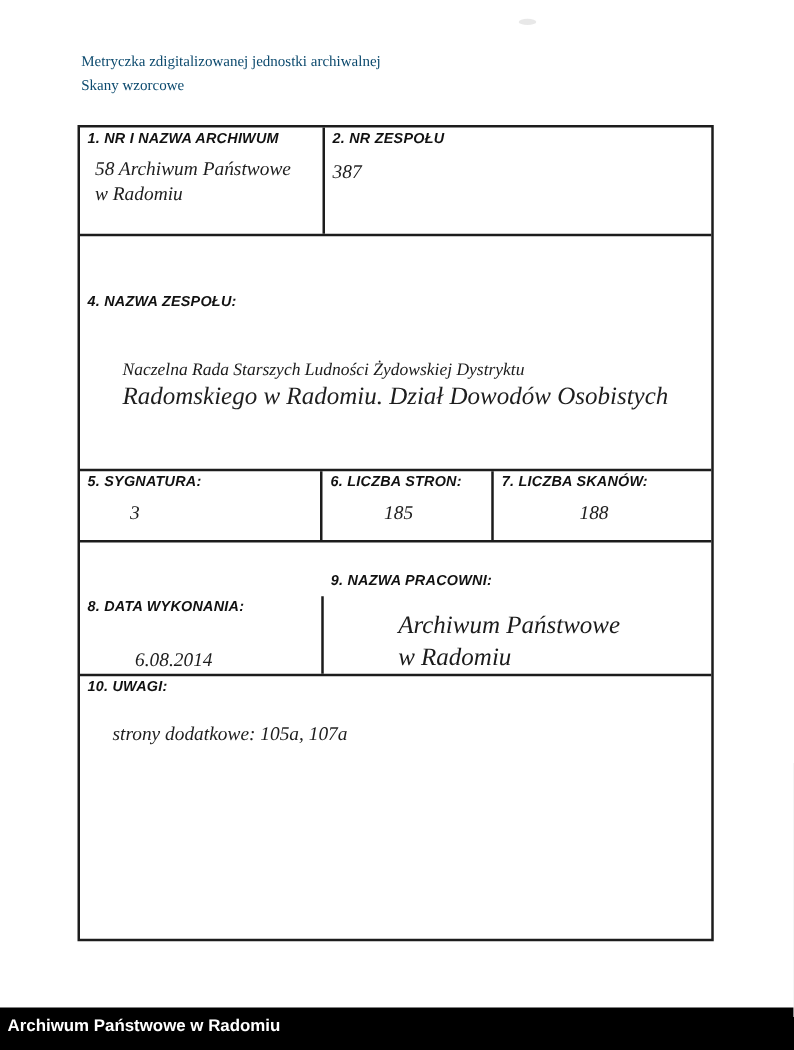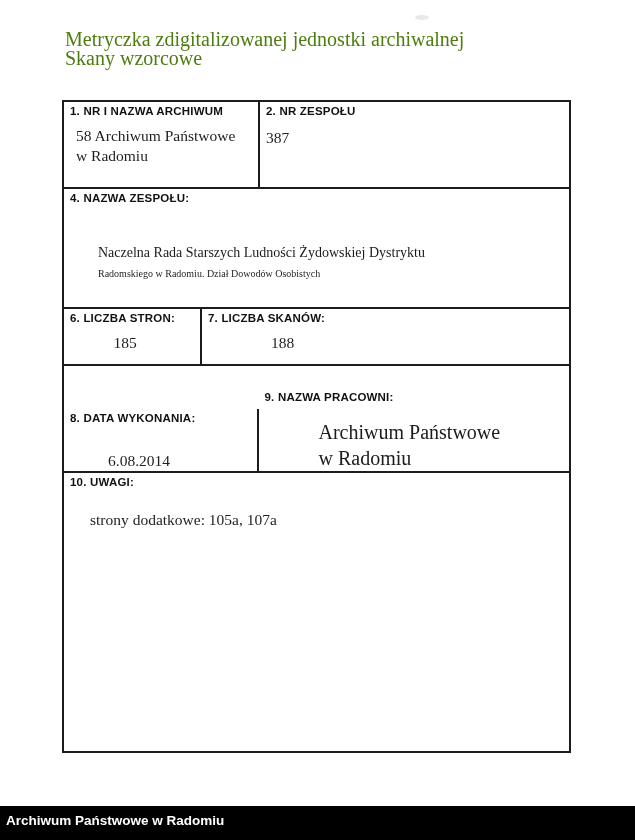--- a/index.html
+++ b/index.html
@@ -12,25 +12,25 @@
     width: 635px;
     height: 840px;
     background: #ffffff;
     overflow: hidden;
     font-family: "Liberation Serif", serif;
     color: #1a1a1a;
   }
   .doc-title {
     position: absolute;
     left: 65px;
-    top: 30px;
-    font-family: "Liberation Serif", serif;
-    font-size: 20px;
+    top: 40px;
+    font-family: "Liberation Serif", serif;
+    font-size: 12px;
     line-height: 19px;
-    color: #4d7c0f;
+    color: #0c4a6e;
   }
   .metric-table {
     position: absolute;
     left: 62px;
     top: 100px;
     width: 509px;
     height: 653px;
     border: 2px solid #1c1c1c;
     box-sizing: border-box;
     display: flex;
@@ -42,24 +42,25 @@
     border-bottom: 2px solid #1c1c1c;
     box-sizing: border-box;
     flex: 0 0 auto;
   }
   .t-row:last-child { border-bottom: none; flex: 1 1 auto; }
   .t-cell {
     box-sizing: border-box;
     border-right: 2px solid #1c1c1c;
     padding: 3px 20px 0 6px;
     overflow: hidden;
+    font-style: italic;
   }
   .t-cell:last-child { border-right: none; }
   .row-1 { height: 87px; }
-  .row-4 { height: 120px; }
+  .row-4 { height: 144px; margin-top: 44px; }
   .row-567 { height: 57px; }
   .row-89 { height: 107px; align-items: flex-end; }
   .col-a { width: 196px; }
   .col-b { width: 138px; }
   .col-c { width: 175px; }
   .col-wide { width: 313px; }
   .col-full { width: 100%; }
   .f-label {
     font-family: "Liberation Sans", sans-serif;
     font-weight: bold;
@@ -84,21 +85,21 @@
   .zespol-block { margin-top: 37px; padding-left: 28px; }
   .zespol-main {
     font-family: "Liberation Serif", serif;
     font-size: 14px;
     line-height: 23px;
     color: #1b1b1b;
     white-space: nowrap;
   }
   .zespol-sub {
     font-family: "Liberation Serif", serif;
-    font-size: 10px;
+    font-size: 20px;
     line-height: 19px;
     color: #1e1e1e;
   }
   .pracownia-value {
     margin-top: 16px;
     padding-left: 54px;
     font-family: "Liberation Serif", serif;
     font-size: 20px;
     line-height: 26px;
     white-space: pre-line;
@@ -164,20 +165,24 @@
       <div class="t-cell col-full">
         <div class="f-label">4. NAZWA ZESPOŁU:</div>
         <div class="zespol-block">
           <div class="zespol-main">Naczelna Rada Starszych Ludności Żydowskiej Dystryktu</div>
           <div class="zespol-sub">Radomskiego w Radomiu. Dział Dowodów Osobistych</div>
         </div>
       </div>
     </div>
 
     <div class="t-row row-567">
+      <div class="t-cell col-a">
+        <div class="f-label">5. SYGNATURA:</div>
+        <div class="f-value v-sig">3</div>
+      </div>
       <div class="t-cell col-b">
         <div class="f-label">6. LICZBA STRON:</div>
         <div class="f-value v-center-sm">185</div>
       </div>
       <div class="t-cell col-c">
         <div class="f-label">7. LICZBA SKANÓW:</div>
         <div class="f-value v-center-sm">188</div>
       </div>
     </div>
 

